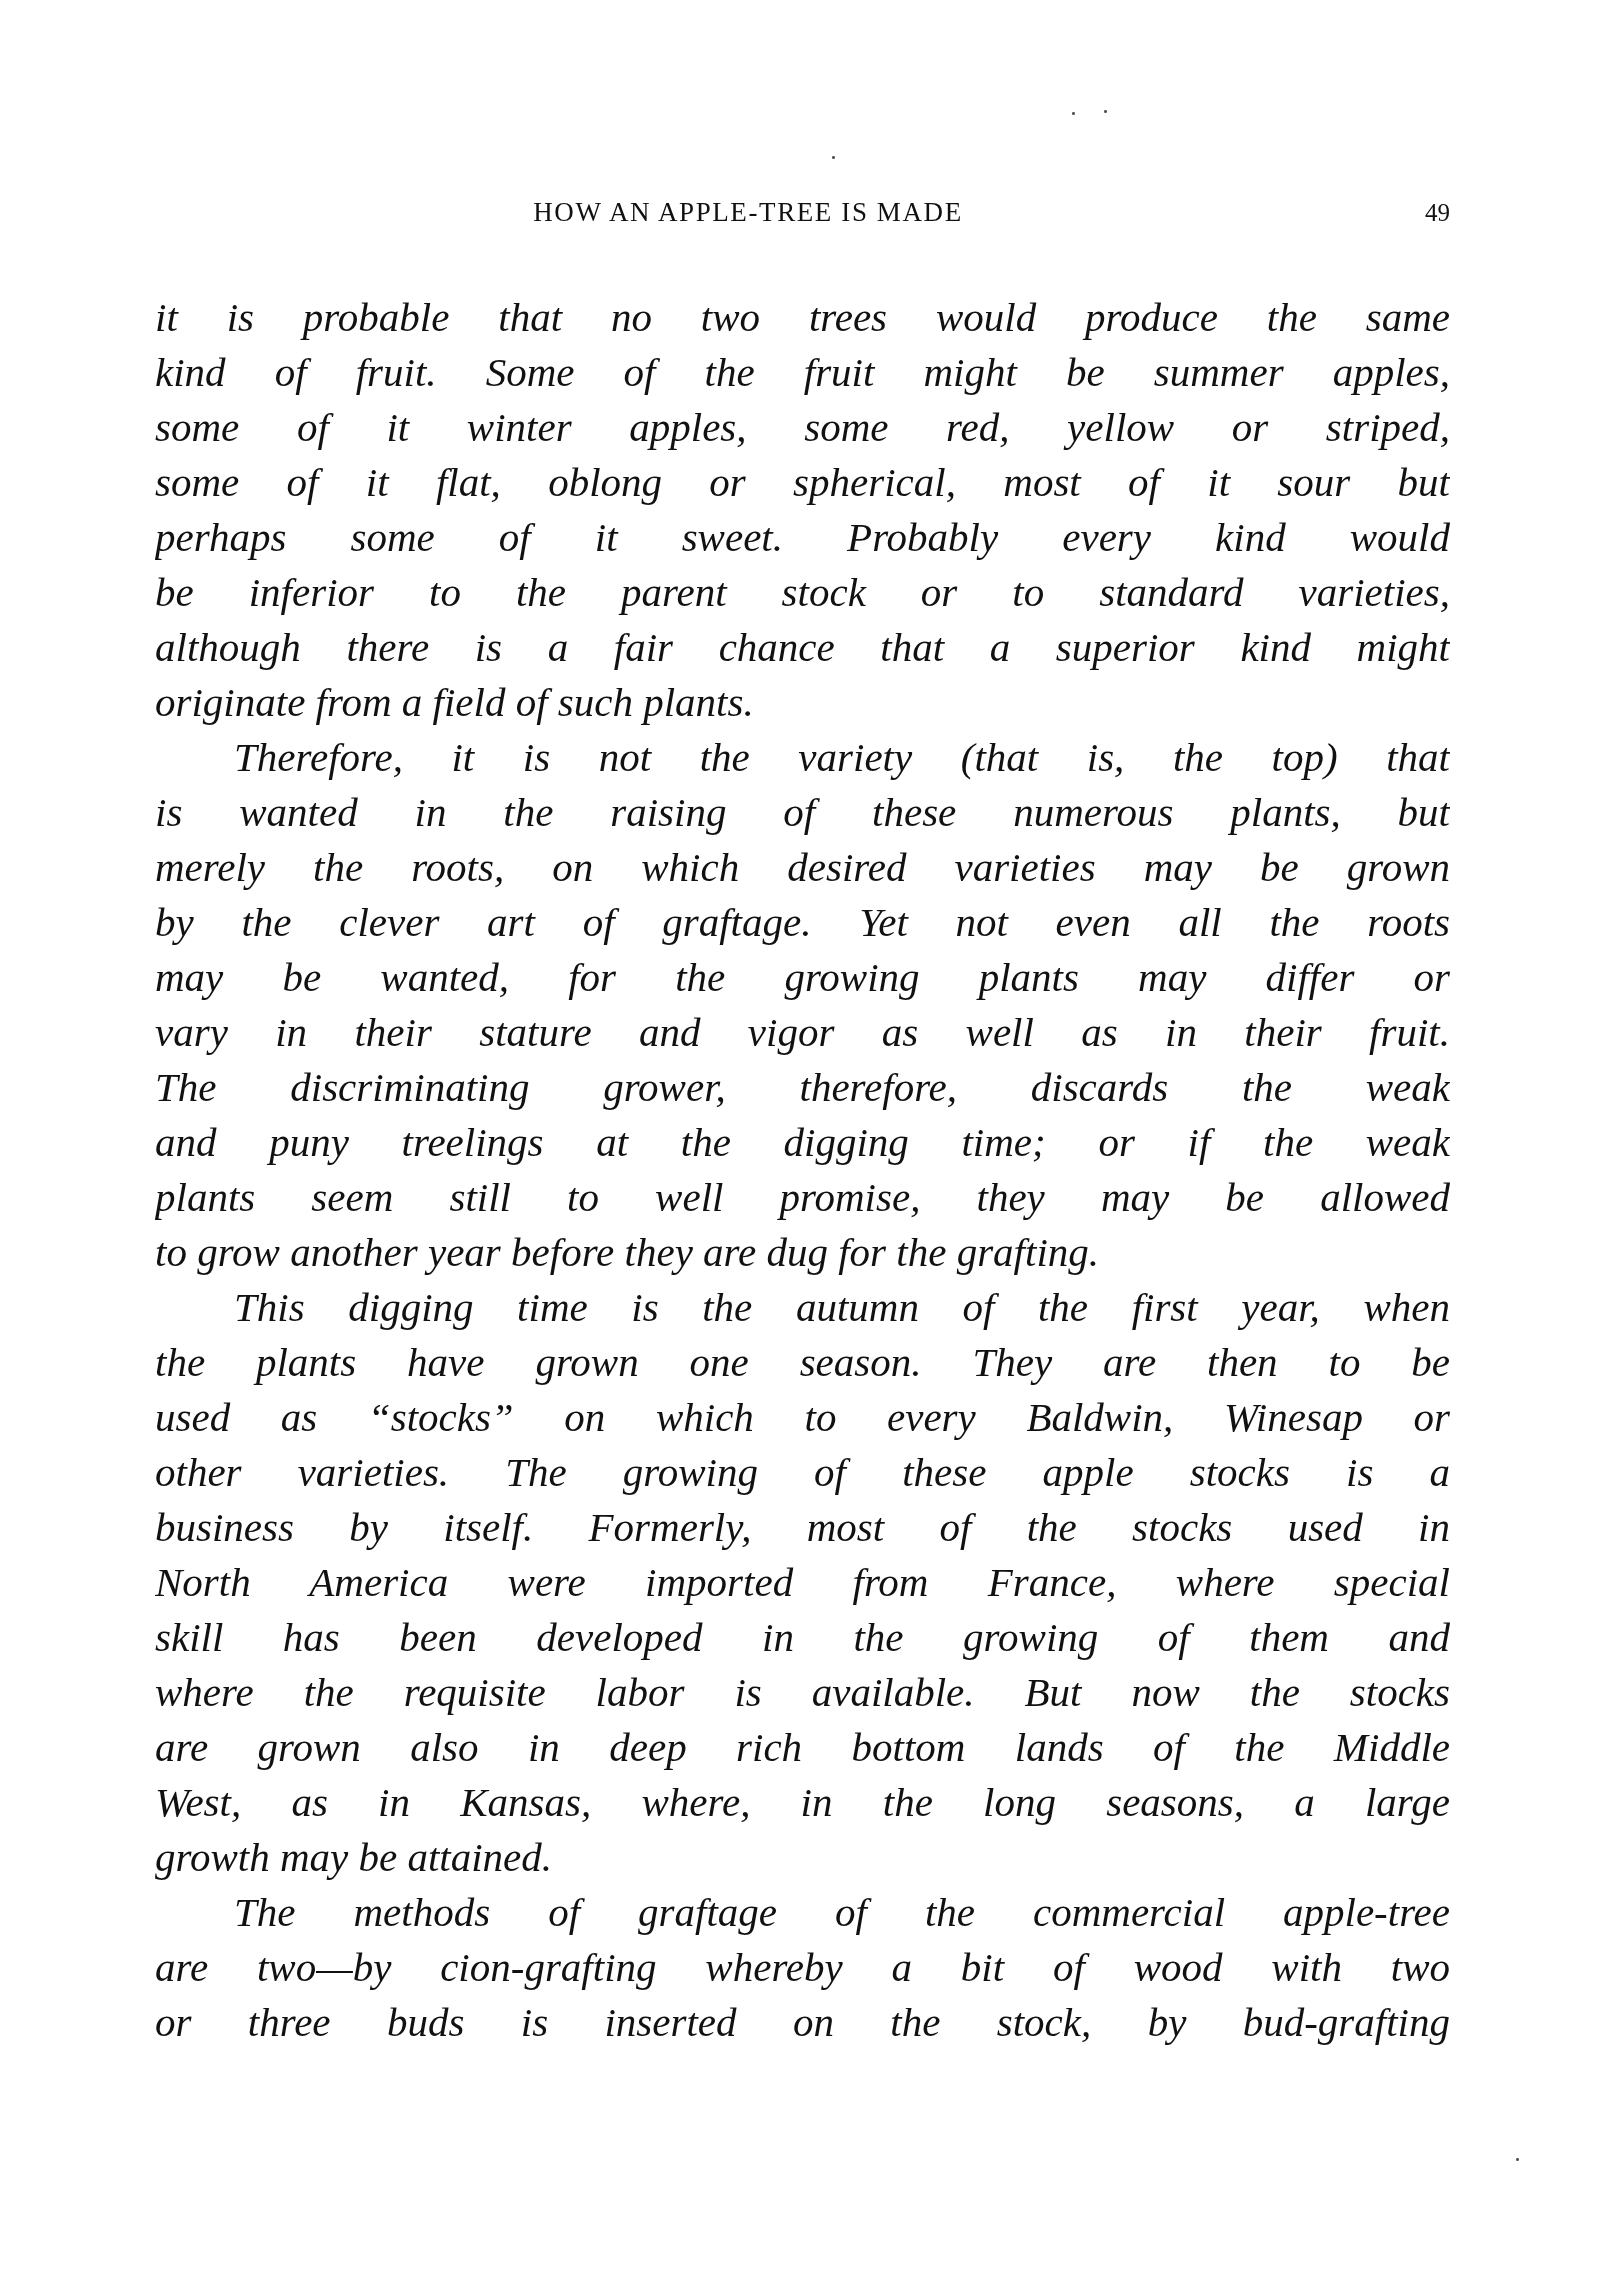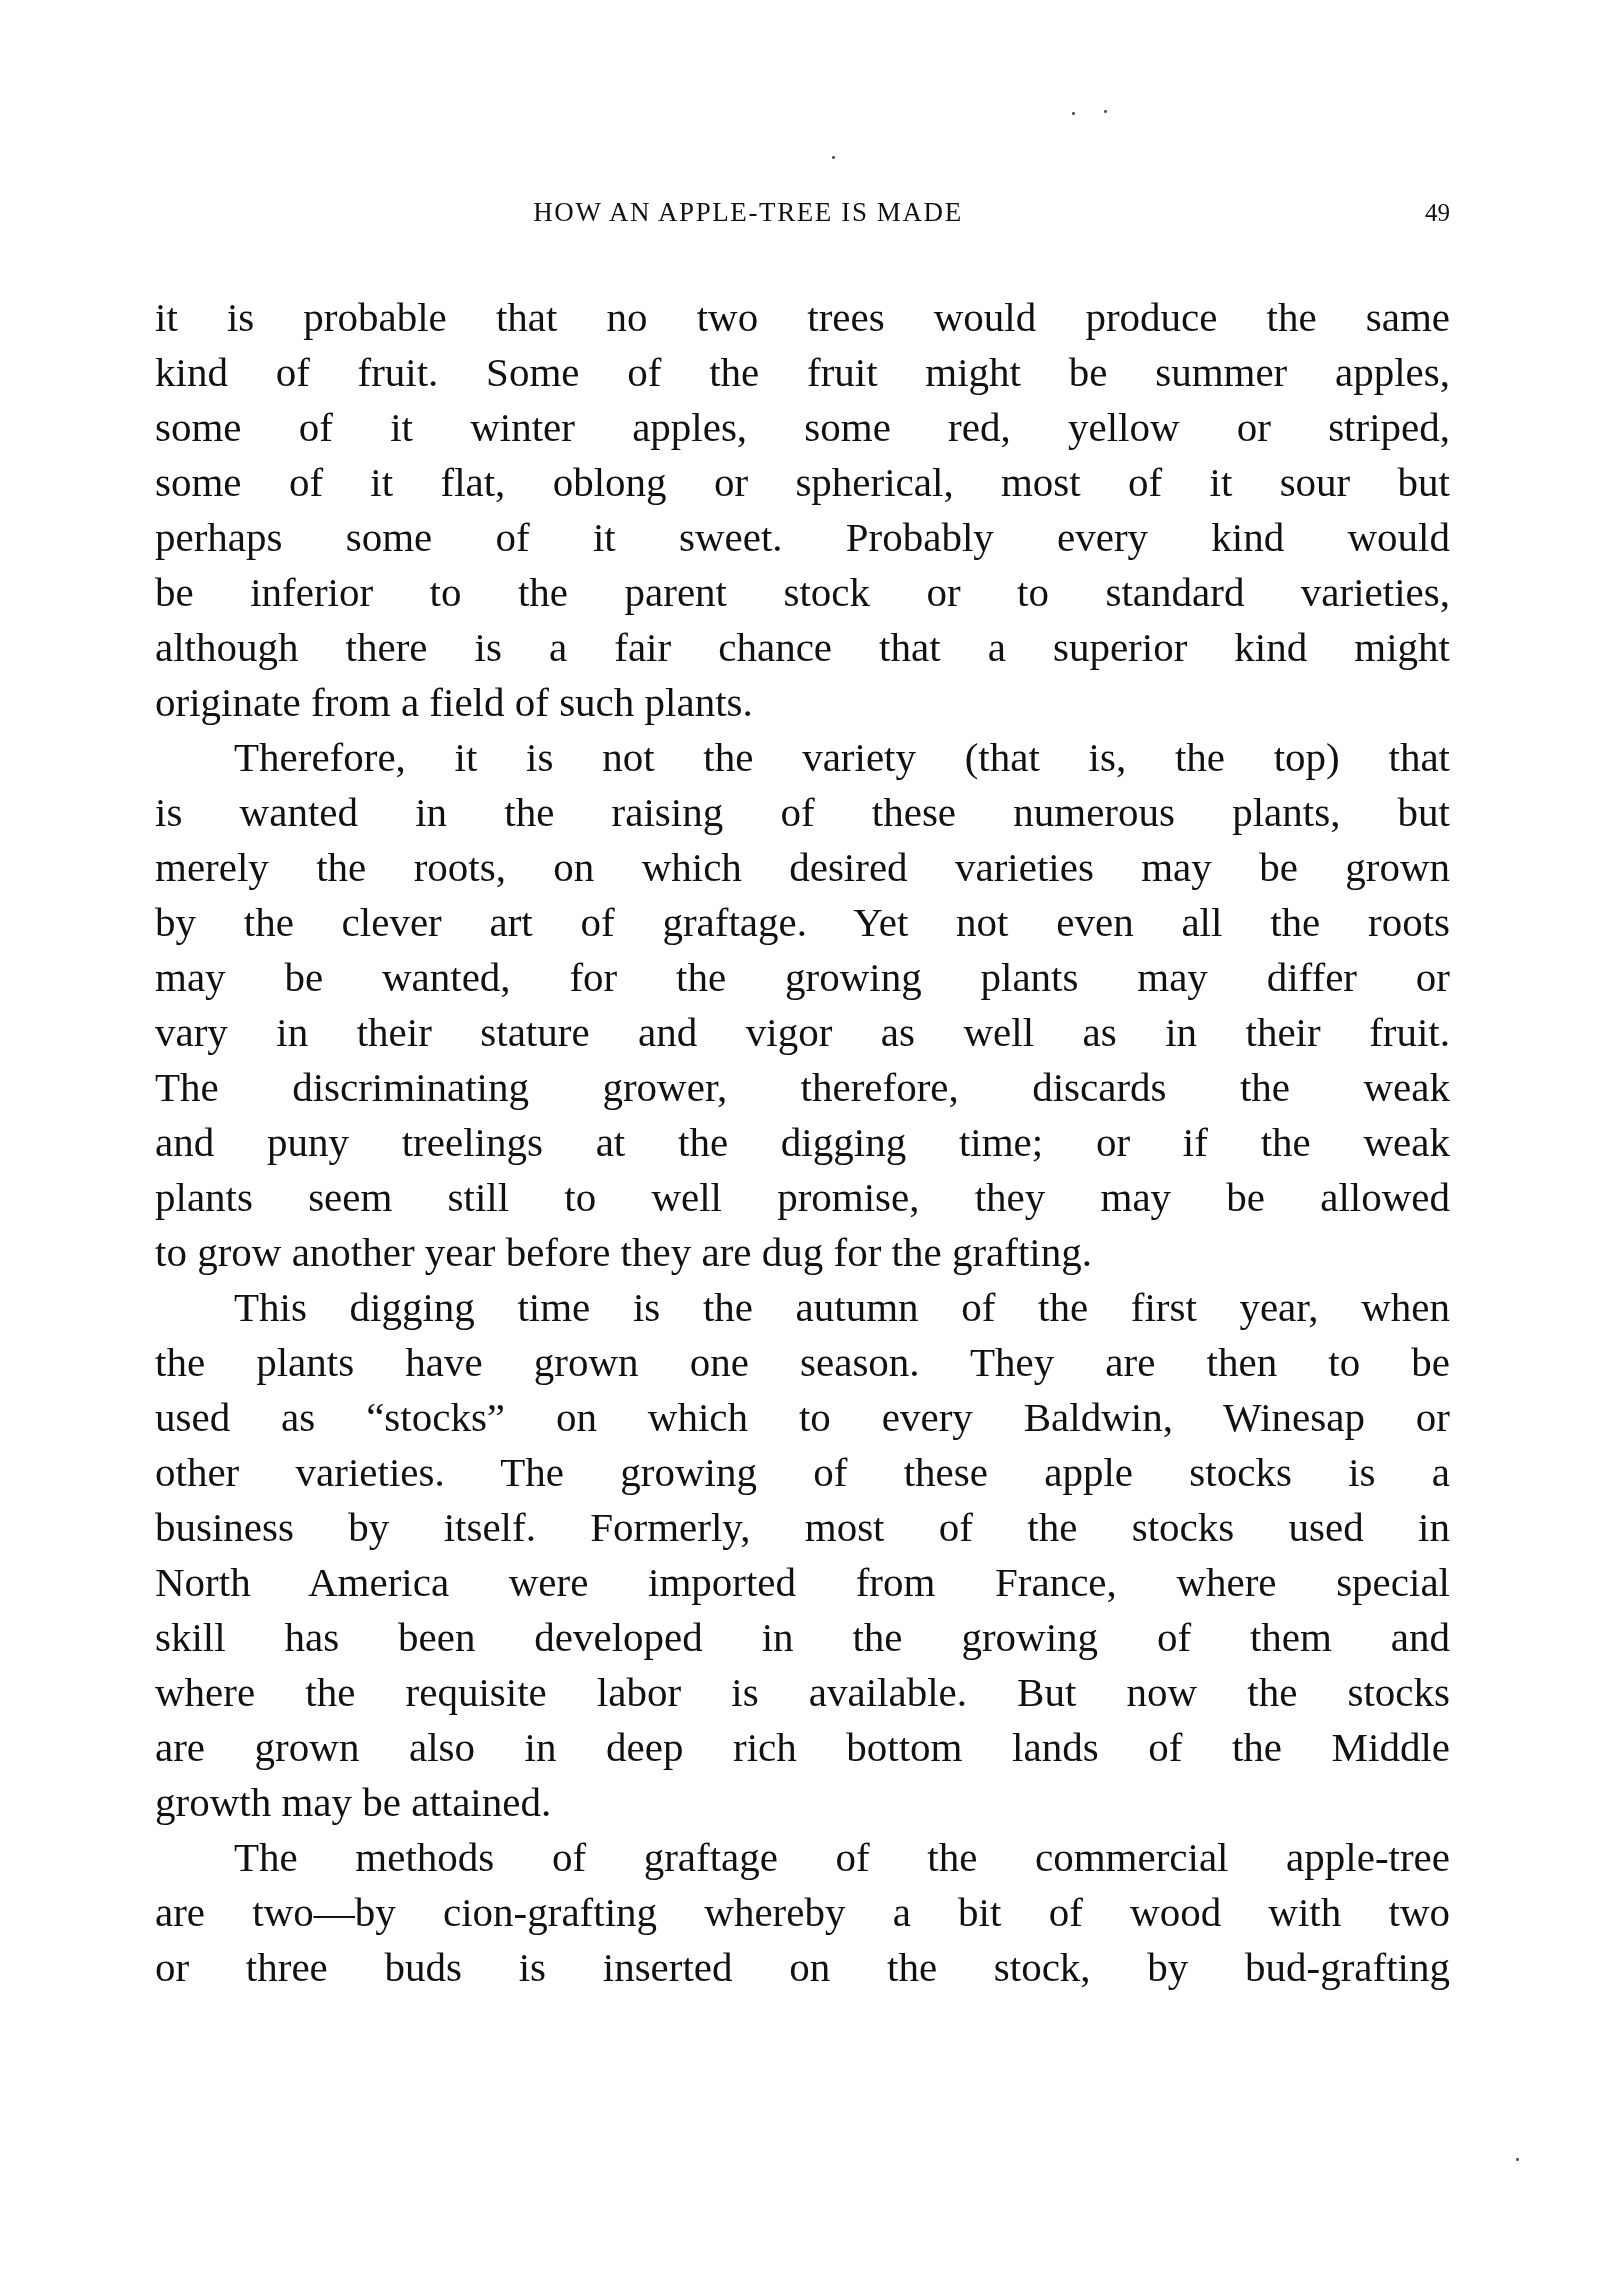--- a/index.html
+++ b/index.html
@@ -52,20 +52,21 @@
   }
   .line {
     display: block;
     height: 55px;
     line-height: 55px;
     font-size: 41px;
     white-space: nowrap;
     text-align: justify;
     text-align-last: justify;
     overflow: hidden;
+    font-style: italic;
   }
   .line.last {
     text-align-last: left;
   }
   .line.indent {
     padding-left: 79px;
   }
   .speck {
     position: absolute;
     width: 2.5px;
@@ -113,20 +114,21 @@
     <div>
       <span class="line indent">This digging time is the autumn of the first year, when</span>
       <span class="line">the plants have grown one season.  They are then to be</span>
       <span class="line">used as “stocks” on which to every Baldwin, Winesap or</span>
       <span class="line">other varieties.  The growing of these apple stocks is a</span>
       <span class="line">business by itself.  Formerly, most of the stocks used in</span>
       <span class="line">North America were imported from France, where special</span>
       <span class="line">skill has been developed in the growing of them and</span>
       <span class="line">where the requisite labor is available.  But now the stocks</span>
       <span class="line">are grown also in deep rich bottom lands of the Middle</span>
+      <span class="line">West, as in Kansas, where, in the long seasons, a large</span>
       <span class="line last">growth may be attained.</span>
     </div>
 
     <div>
       <span class="line indent">The methods of graftage of the commercial apple-tree</span>
       <span class="line">are two—by cion-grafting whereby a bit of wood with two</span>
       <span class="line">or three buds is inserted on the stock, by bud-grafting</span>
     </div>
   </div>
 

